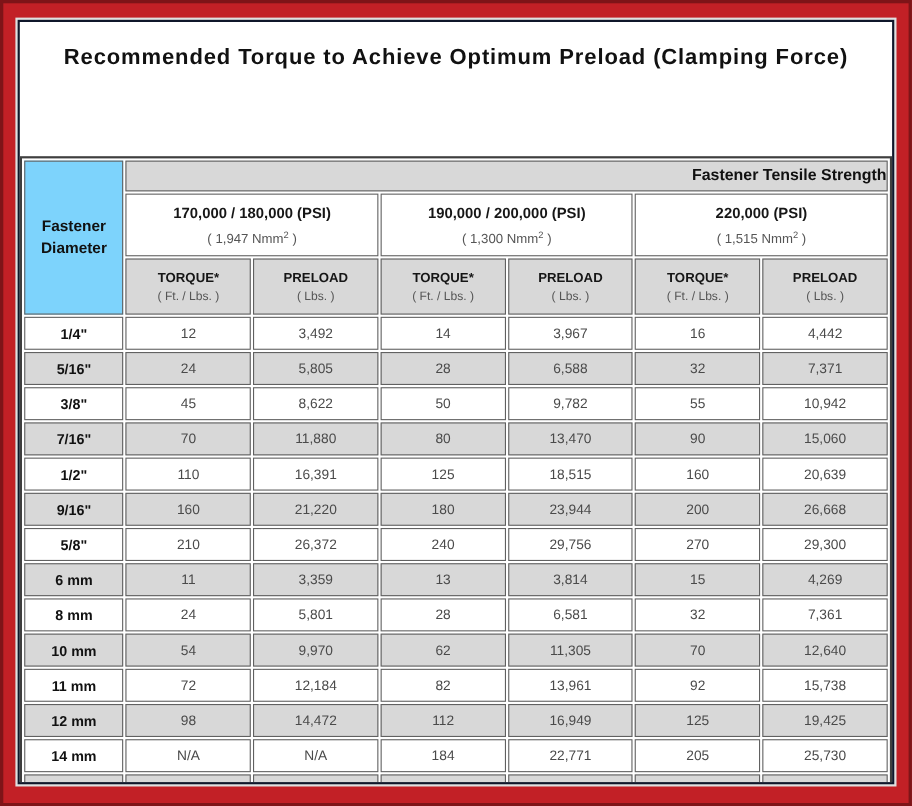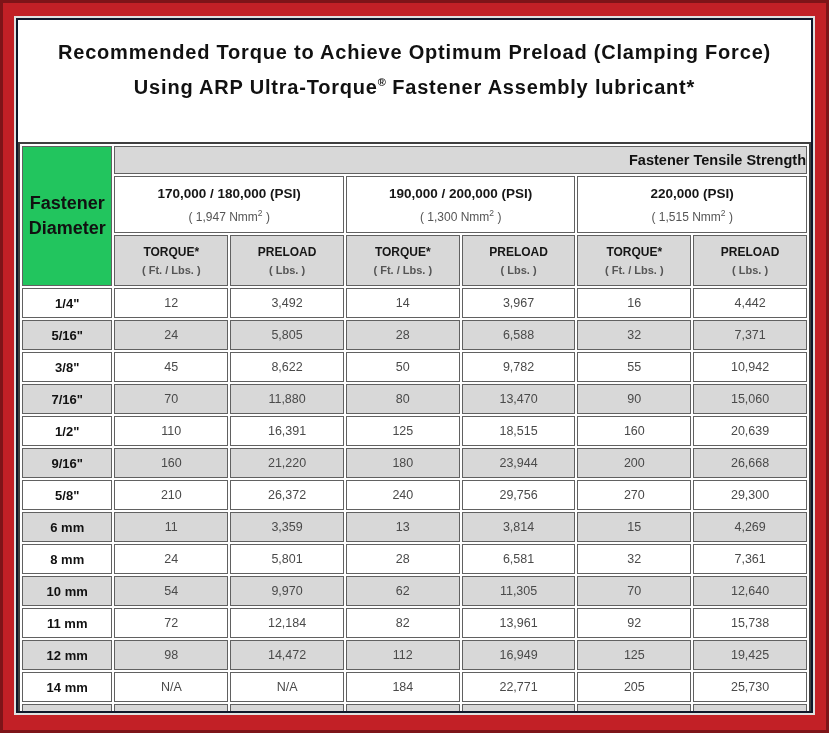--- a/index.html
+++ b/index.html
@@ -58,24 +58,24 @@
     border: 2px solid #3f3f3f;
   }
   table.torque th, table.torque td {
     border: 1px solid #616161;
     text-align: center;
     vertical-align: middle;
     padding: 0;
     overflow: hidden;
   }
   th.corner {
-    background: #22c55e;
+    background: #7dd3fc;
     vertical-align: bottom;
     padding-bottom: 9px;
-    font-size: 18px;
+    font-size: 14px;
     font-weight: bold;
     color: #111111;
     line-height: 1.4;
   }
   tr.hdr-tensile th.tensile {
     background: #d8d8d8;
     height: 26px;
     font-size: 14.5px;
     font-weight: bold;
     color: #111111;
@@ -89,42 +89,41 @@
     margin-bottom: 7px;
   }
   .nmm {
     font-size: 12px;
     font-weight: normal;
     color: #555555;
   }
   .nmm sup { font-size: 8.5px; }
   tr.hdr-cols th { background: #d8d8d8; height: 49px; }
   .ch  { font-size: 12px; font-weight: bold; color: #161616; margin-bottom: 5px; }
-  .chs { font-size: 11px; font-weight: bold; color: #555555; }
+  .chs { font-size: 11px; font-weight: normal; color: #555555; }
   tbody td {
     height: 28px;
     background: #ffffff;
     font-size: 12.5px;
     color: #4a4a4a;
   }
   tbody td.dia {
     font-weight: bold;
     color: #111111;
     font-size: 13px;
   }
   tbody tr.alt td { background: #d8d8d8; }
 </style>
 </head>
 <body>
 
 <div class="panel">
 
   <div class="title-block">
     <div class="t-line">Recommended Torque to Achieve Optimum Preload (Clamping Force)</div>
-    <div class="t-line"><span>Using ARP Ultra-Torque</span><sup>®</sup><span> Fastener Assembly lubricant*</span></div>
   </div>
 
   <div class="table-wrap">
     <table class="torque">
       <colgroup>
         <col style="width:11.7%">
         <col style="width:14.716%">
           <col style="width:14.716%">
         <col style="width:14.716%">
           <col style="width:14.716%">

